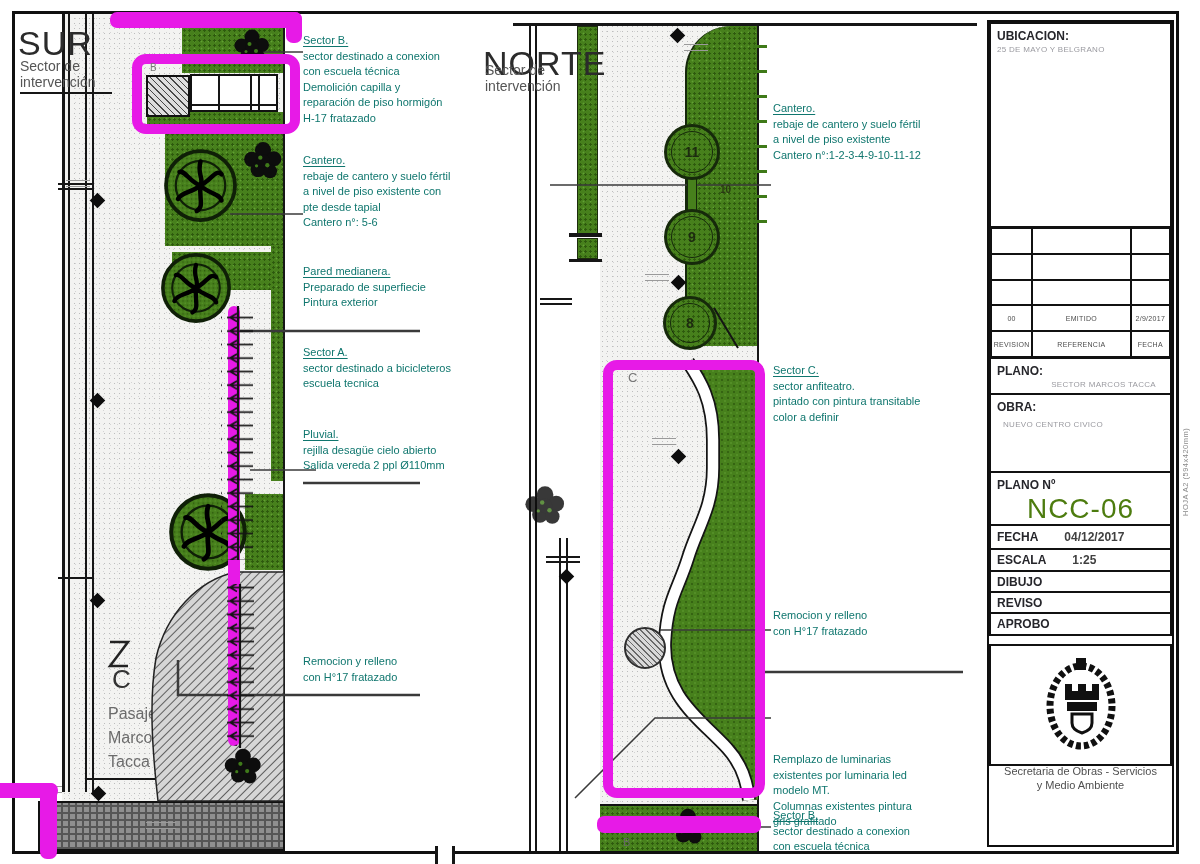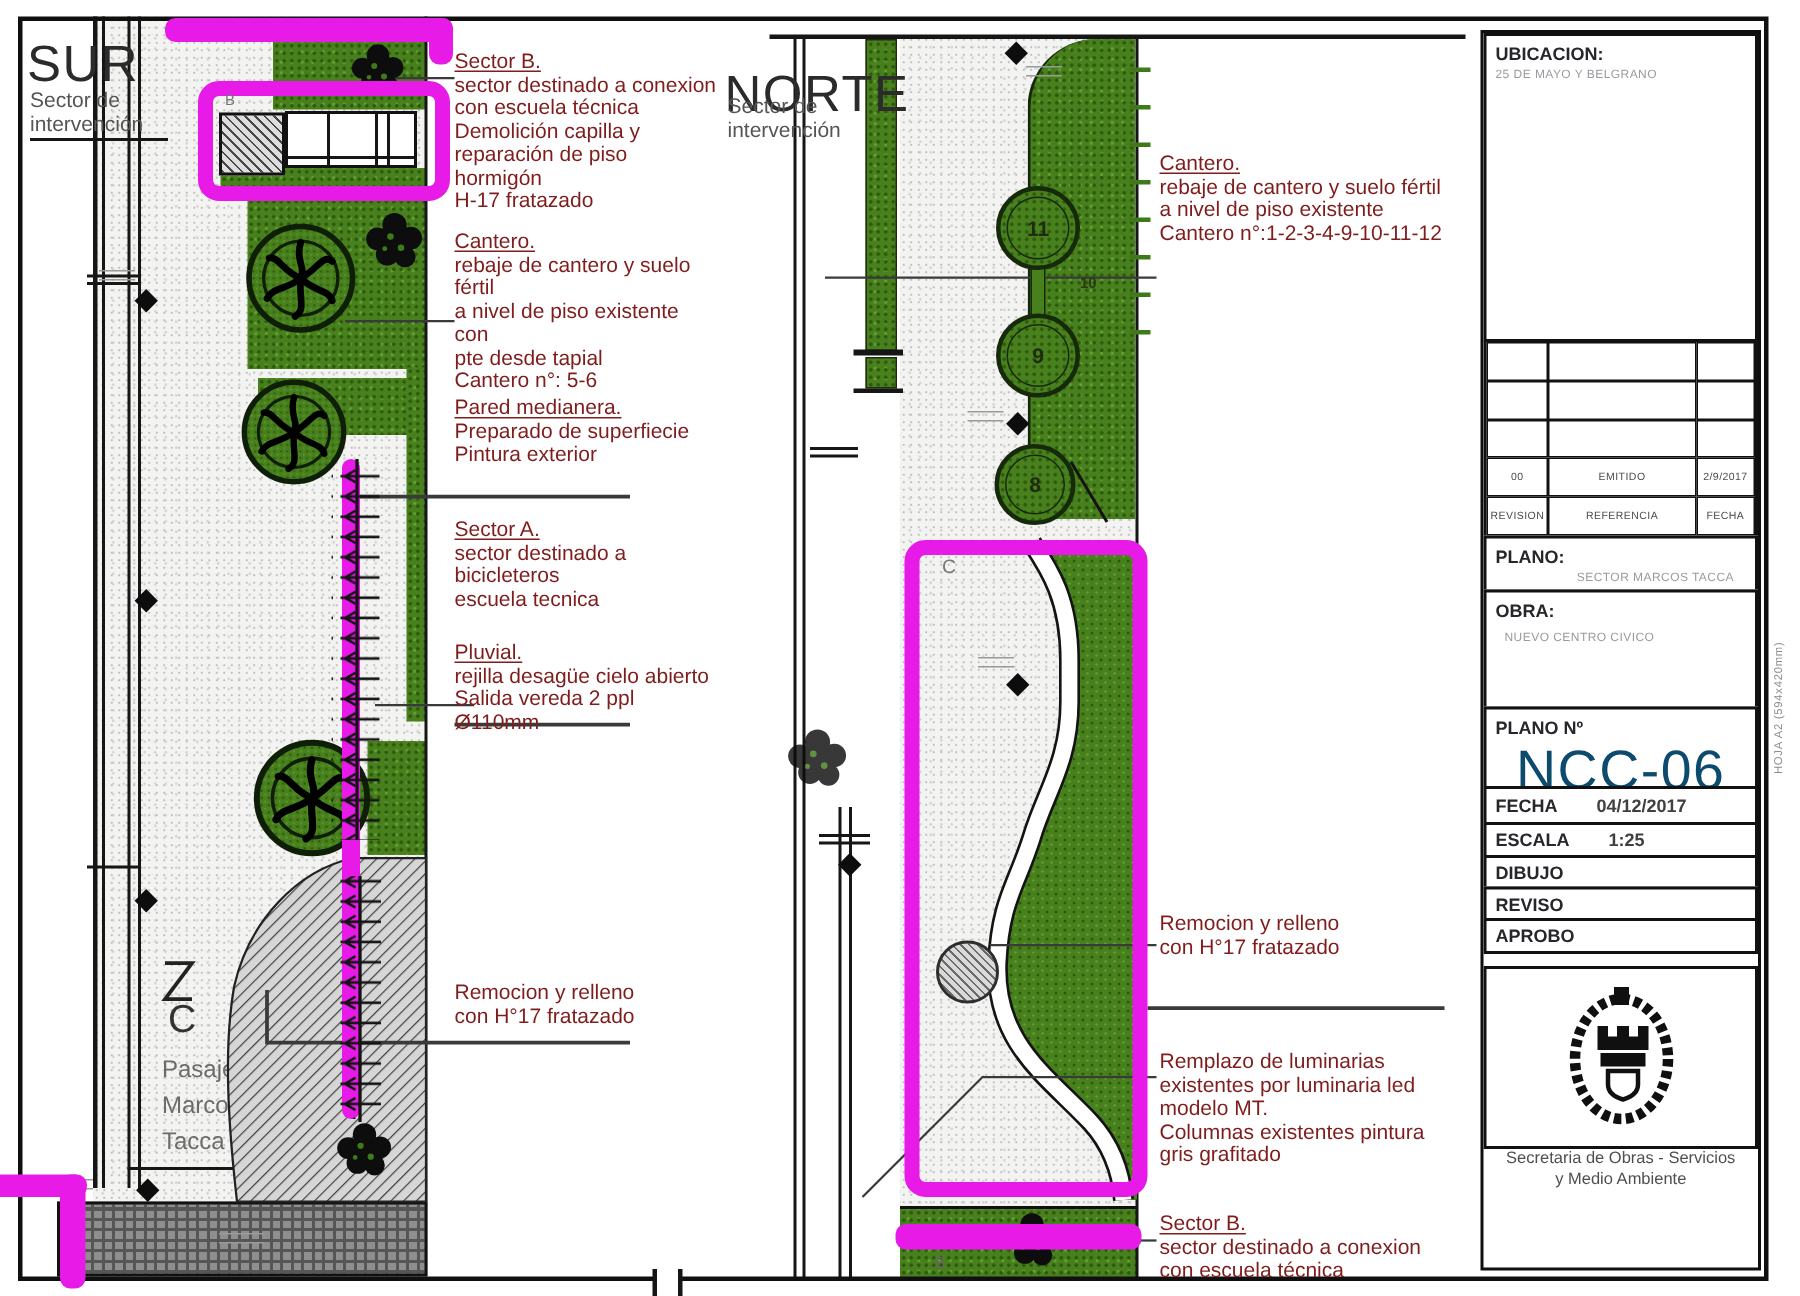--- a/index.html
+++ b/index.html
@@ -33,21 +33,21 @@
   .gdash { position:absolute; width:14px; height:2.5px; background:#3f7a19; z-index:4; }
 
   .mg    { position:absolute; background:#e71ae7; border-radius:7px; z-index:5; }
   .mgbox { position:absolute; border:10px solid #e71ae7; border-radius:14px; background:transparent; z-index:5; }
 
   .bigtitle { position:absolute; font-size:34px; color:#2b2b2b; letter-spacing:1px; z-index:6; }
   .subt  { position:absolute; font-size:14px; line-height:16px; color:#555; z-index:6; }
   .plabel{ position:absolute; color:#777; z-index:6; }
   .street{ position:absolute; font-size:16px; line-height:24px; color:#6b6b6b; z-index:2; }
 
-  .ann { position:absolute; width:175px; font-size:14px; line-height:15.5px; color:#7f1d1d; z-index:6; }
+  .ann { position:absolute; width:175px; font-size:11px; line-height:15.5px; color:#0f766e; z-index:6; }
   .ann .t { display:inline-block; text-decoration:underline; text-underline-offset:2px; }
 
   .circ { position:absolute; border:3px solid #16290b; border-radius:50%; z-index:4;
     background-color:#47801c;
     background-image: radial-gradient(#2e5a0e 1.1px, transparent 1.25px);
     background-size:5px 5px; display:flex; align-items:center; justify-content:center;
     font-size:14px; font-weight:bold; color:#1d2b10; }
   .circ .ring { position:absolute; inset:4px; border:1.7px solid #16290b; border-radius:50%; }
 
   .graycirc { position:absolute; border:2.5px solid #2e2e2e; border-radius:50%; z-index:4;
@@ -62,21 +62,21 @@
         border:2.5px solid #0f0f0f; background:#fff; }
   .tbx { border:2px solid #111; margin-top:-2px; position:relative; background:#fff; width:100%; }
   .tbx:first-child { margin-top:0; }
   .tbl  { font-size:12px; font-weight:bold; color:#26262b; padding:5px 6px 0 6px; }
   .tbsm { font-size:8px; color:#9a9aa0; padding:2px 6px; letter-spacing:.3px; }
   .revgrid { display:grid; grid-template-columns:23% 55% 22%; grid-template-rows:repeat(5,1fr); height:100%; }
   .revgrid div { border:1.5px solid #111; display:flex; align-items:center; justify-content:center;
                  font-size:7px; color:#4c4c4c; letter-spacing:.3px; }
   .rowline { display:flex; align-items:center; padding:5px 6px; }
   .rowline .v { margin-left:26px; font-size:12px; font-weight:bold; color:#404040; }
-  .ncc { text-align:center; font-size:37px; color:#0c4a6e; letter-spacing:1px; margin-top:1px; }
+  .ncc { text-align:center; font-size:28px; color:#4d7c0f; letter-spacing:1px; margin-top:1px; }
   .secretxt { text-align:center; font-size:11px; line-height:14px; color:#4f4f4f; margin-top:8px; }
   .hoja { position:absolute; left:1181px; top:516px; width:162px; transform:rotate(-90deg);
           transform-origin:0 0; font-size:7.5px; color:#8a8a8a; letter-spacing:.5px; z-index:6; }
 </style>
 </head>
 <body>
 
 <div id="sheet">
 
   <div class="frame" style="left:12px;top:11px;width:1167px;height:843px;"></div>
@@ -321,25 +321,31 @@
     <div>Remocion y relleno</div>
     <div>con H°17 fratazado</div>
   </div>
 
   <div class="ann" style="left:773px;top:101px;width:200px;">
     <div class="t">Cantero.</div>
     <div>rebaje de cantero y suelo fértil</div>
     <div>a nivel de piso existente</div>
     <div>Cantero n°:1-2-3-4-9-10-11-12</div>
   </div>
+  <div class="ann" style="left:773px;top:363px;width:200px;">
+    <div class="t">Sector C.</div>
+    <div>sector anfiteatro.</div>
+    <div>pintado con pintura transitable</div>
+    <div>color a definir</div>
+  </div>
   <div class="ann" style="left:773px;top:608px;width:200px;">
     <div>Remocion y relleno</div>
     <div>con H°17 fratazado</div>
   </div>
-  <div class="ann" style="left:773px;top:700px;width:200px;">
+  <div class="ann" style="left:773px;top:752px;width:200px;">
     <div>Remplazo de luminarias</div>
     <div>existentes por luminaria led</div>
     <div>modelo MT.</div>
     <div>Columnas existentes pintura</div>
     <div>gris grafitado</div>
   </div>
   <div class="ann" style="left:773px;top:808px;width:200px;">
     <div class="t">Sector B.</div>
     <div>sector destinado a conexion</div>
     <div>con escuela técnica</div>

